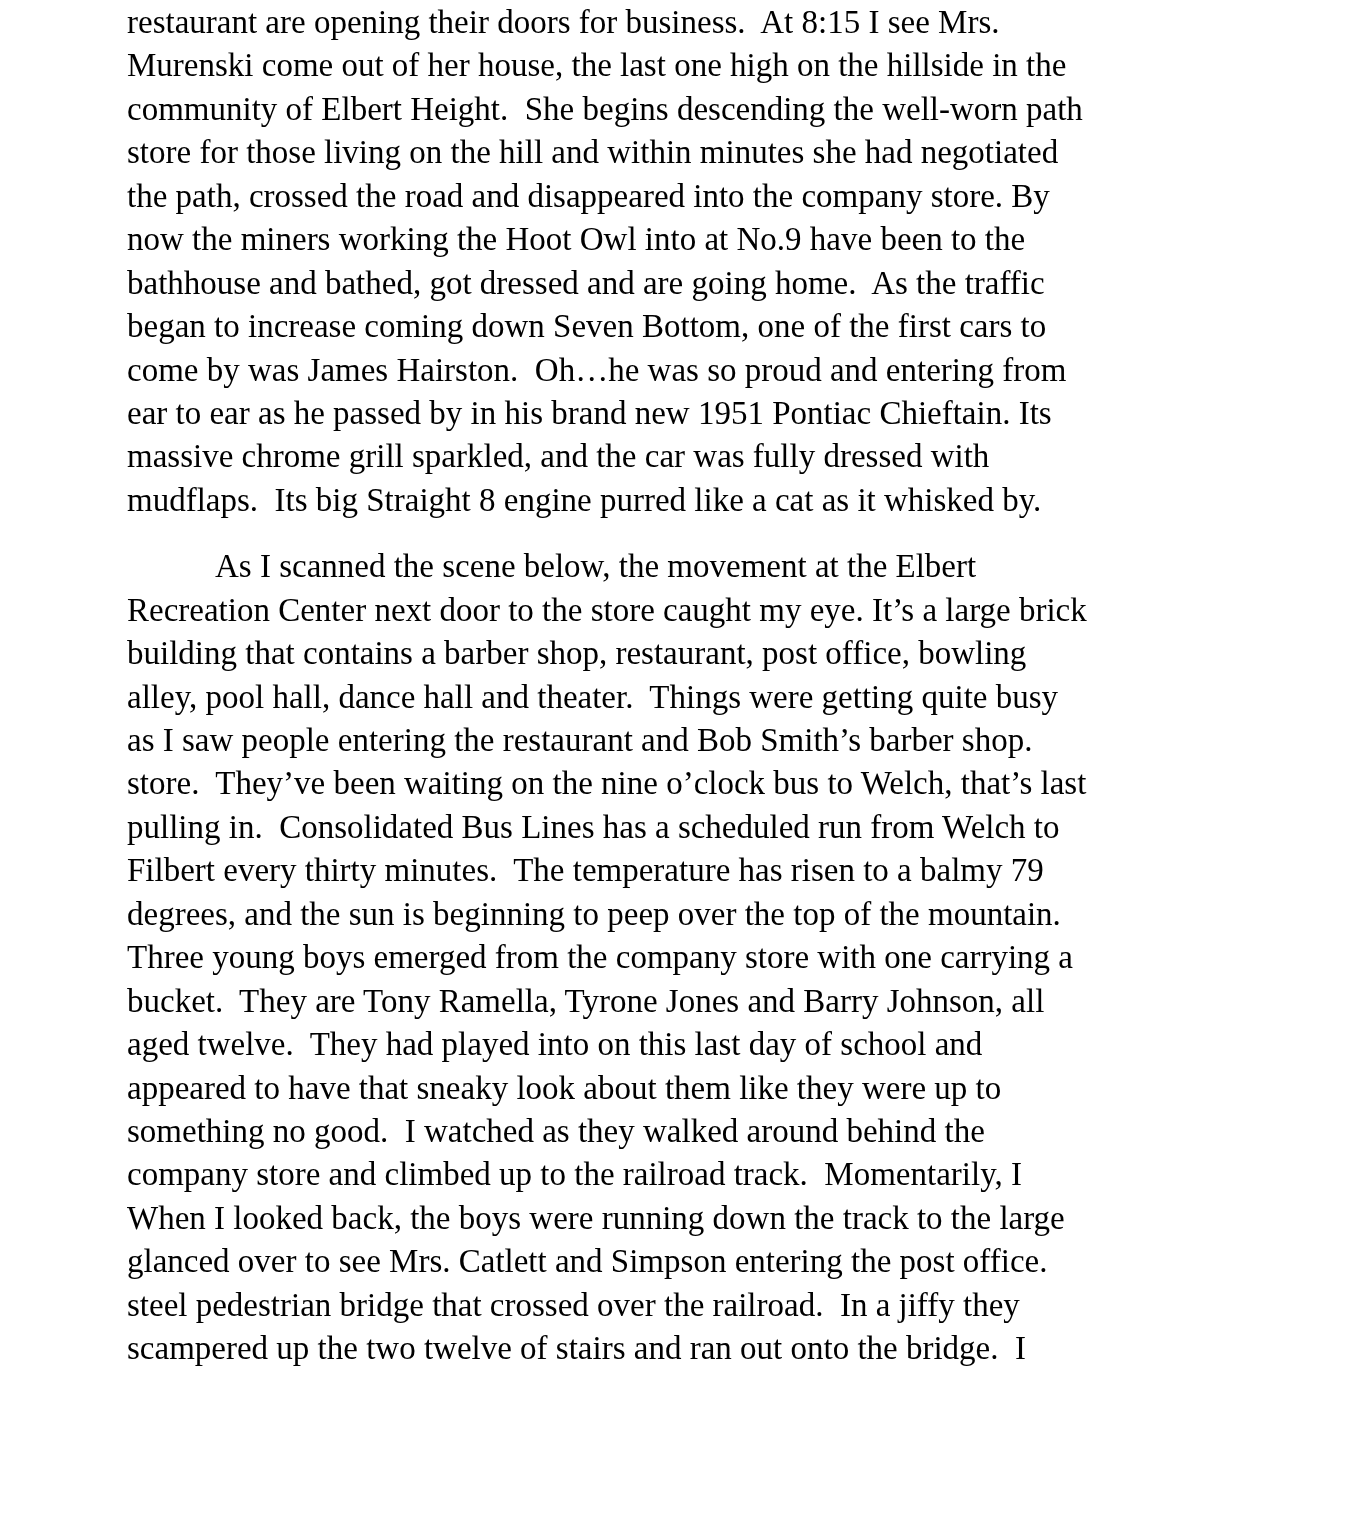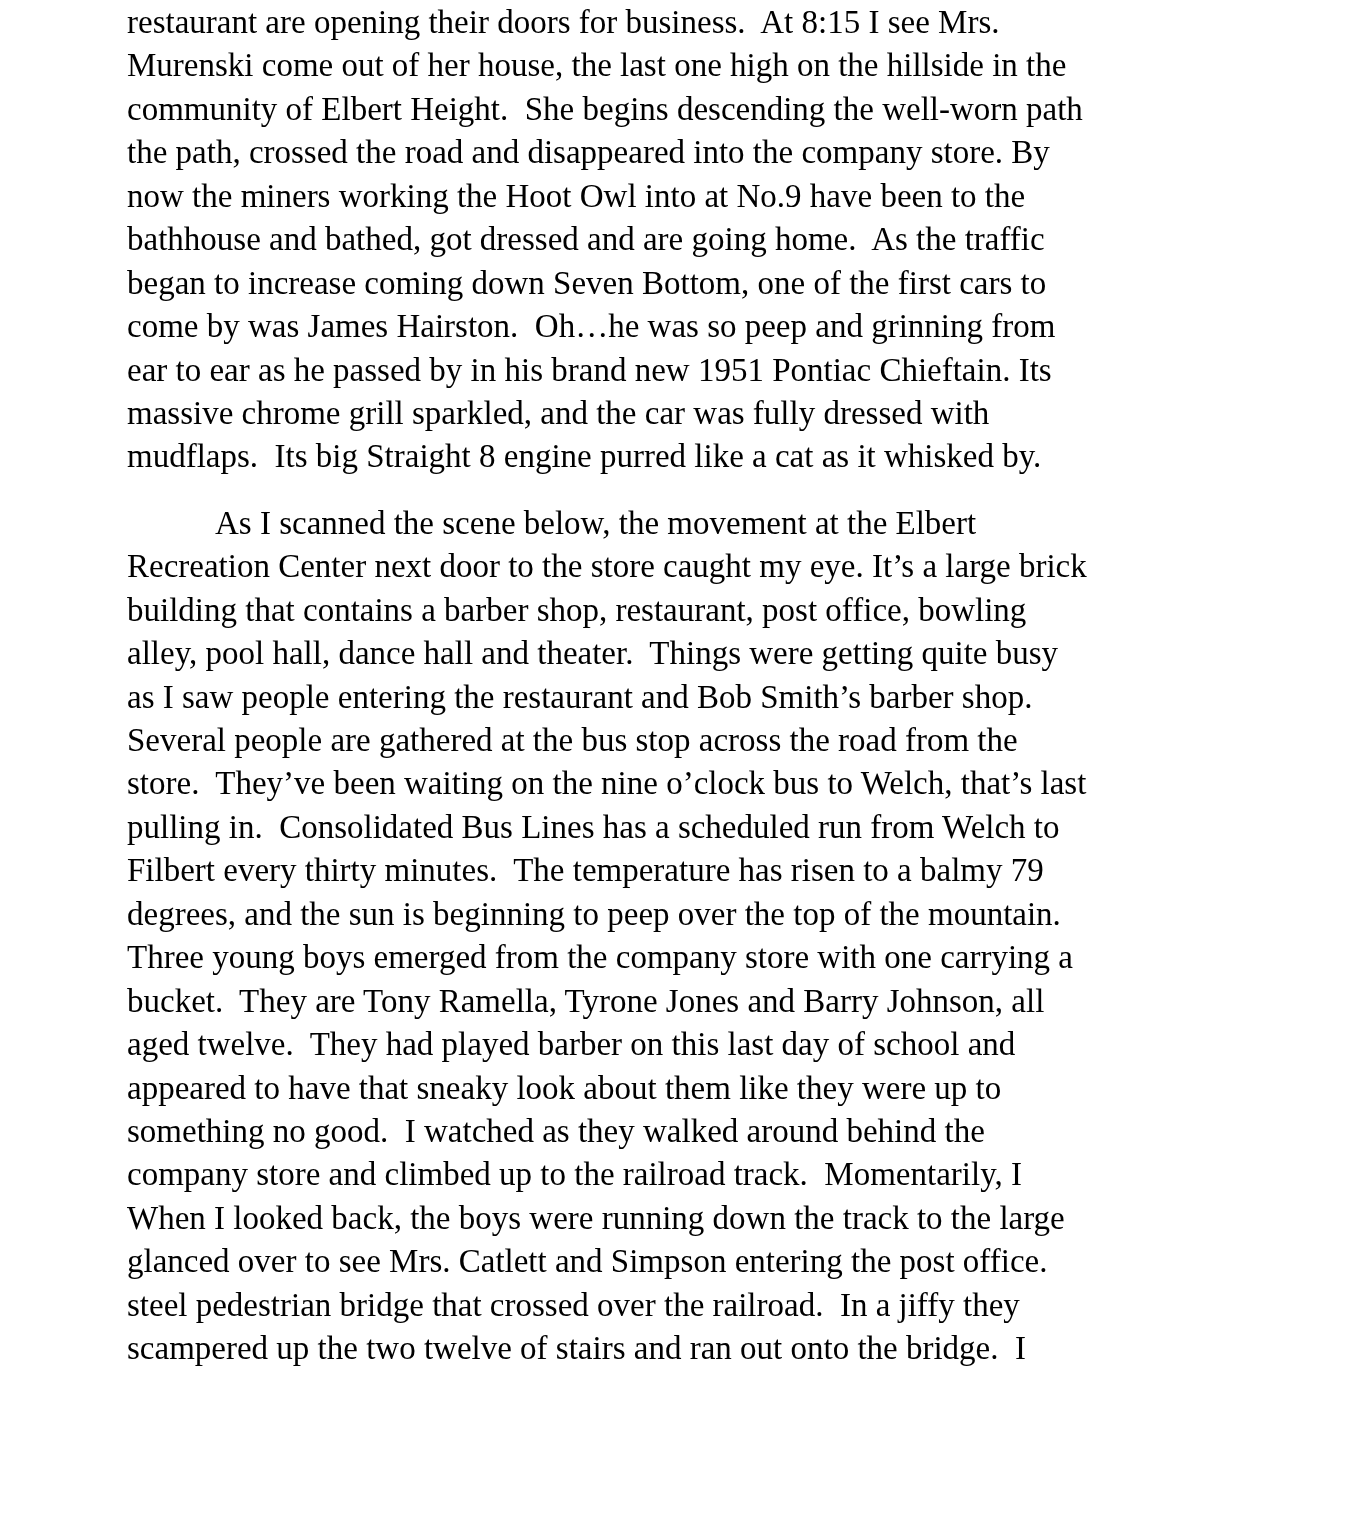--- a/index.html
+++ b/index.html
@@ -42,43 +42,43 @@
 </style>
 </head>
 <body>
 
 <div class="page">
   <div class="text-block">
       <div class="paragraph">
         <div class="line">restaurant are opening their doors for business.  At 8:15 I see Mrs.</div>
         <div class="line">Murenski come out of her house, the last one high on the hillside in the</div>
         <div class="line">community of Elbert Height.  She begins descending the well-worn path</div>
+        <div class="line">store for those living on the hill and within minutes she had negotiated</div>
         <div class="line">the path, crossed the road and disappeared into the company store. By</div>
         <div class="line">now the miners working the Hoot Owl into at No.9 have been to the</div>
         <div class="line">bathhouse and bathed, got dressed and are going home.  As the traffic</div>
         <div class="line">began to increase coming down Seven Bottom, one of the first cars to</div>
-        <div class="line">come by was James Hairston.  Oh…he was so peep and grinning from</div>
+        <div class="line">come by was James Hairston.  Oh…he was so proud and entering from</div>
         <div class="line">ear to ear as he passed by in his brand new 1951 Pontiac Chieftain. Its</div>
         <div class="line">massive chrome grill sparkled, and the car was fully dressed with</div>
         <div class="line">mudflaps.  Its big Straight 8 engine purred like a cat as it whisked by.</div>
       </div>
       <div class="paragraph indent-first">
         <div class="line">As I scanned the scene below, the movement at the Elbert</div>
         <div class="line">Recreation Center next door to the store caught my eye. It’s a large brick</div>
         <div class="line">building that contains a barber shop, restaurant, post office, bowling</div>
         <div class="line">alley, pool hall, dance hall and theater.  Things were getting quite busy</div>
         <div class="line">as I saw people entering the restaurant and Bob Smith’s barber shop.</div>
-        <div class="line">Several people are gathered at the bus stop across the road from the</div>
         <div class="line">store.  They’ve been waiting on the nine o’clock bus to Welch, that’s last</div>
         <div class="line">pulling in.  Consolidated Bus Lines has a scheduled run from Welch to</div>
         <div class="line">Filbert every thirty minutes.  The temperature has risen to a balmy 79</div>
         <div class="line">degrees, and the sun is beginning to peep over the top of the mountain.</div>
         <div class="line">Three young boys emerged from the company store with one carrying a</div>
         <div class="line">bucket.  They are Tony Ramella, Tyrone Jones and Barry Johnson, all</div>
-        <div class="line">aged twelve.  They had played barber on this last day of school and</div>
+        <div class="line">aged twelve.  They had played into on this last day of school and</div>
         <div class="line">appeared to have that sneaky look about them like they were up to</div>
         <div class="line">something no good.  I watched as they walked around behind the</div>
         <div class="line">company store and climbed up to the railroad track.  Momentarily, I</div>
         <div class="line">When I looked back, the boys were running down the track to the large</div>
         <div class="line">glanced over to see Mrs. Catlett and Simpson entering the post office.</div>
         <div class="line">steel pedestrian bridge that crossed over the railroad.  In a jiffy they</div>
         <div class="line">scampered up the two twelve of stairs and ran out onto the bridge.  I</div>
       </div>
     </div>
 </div>

